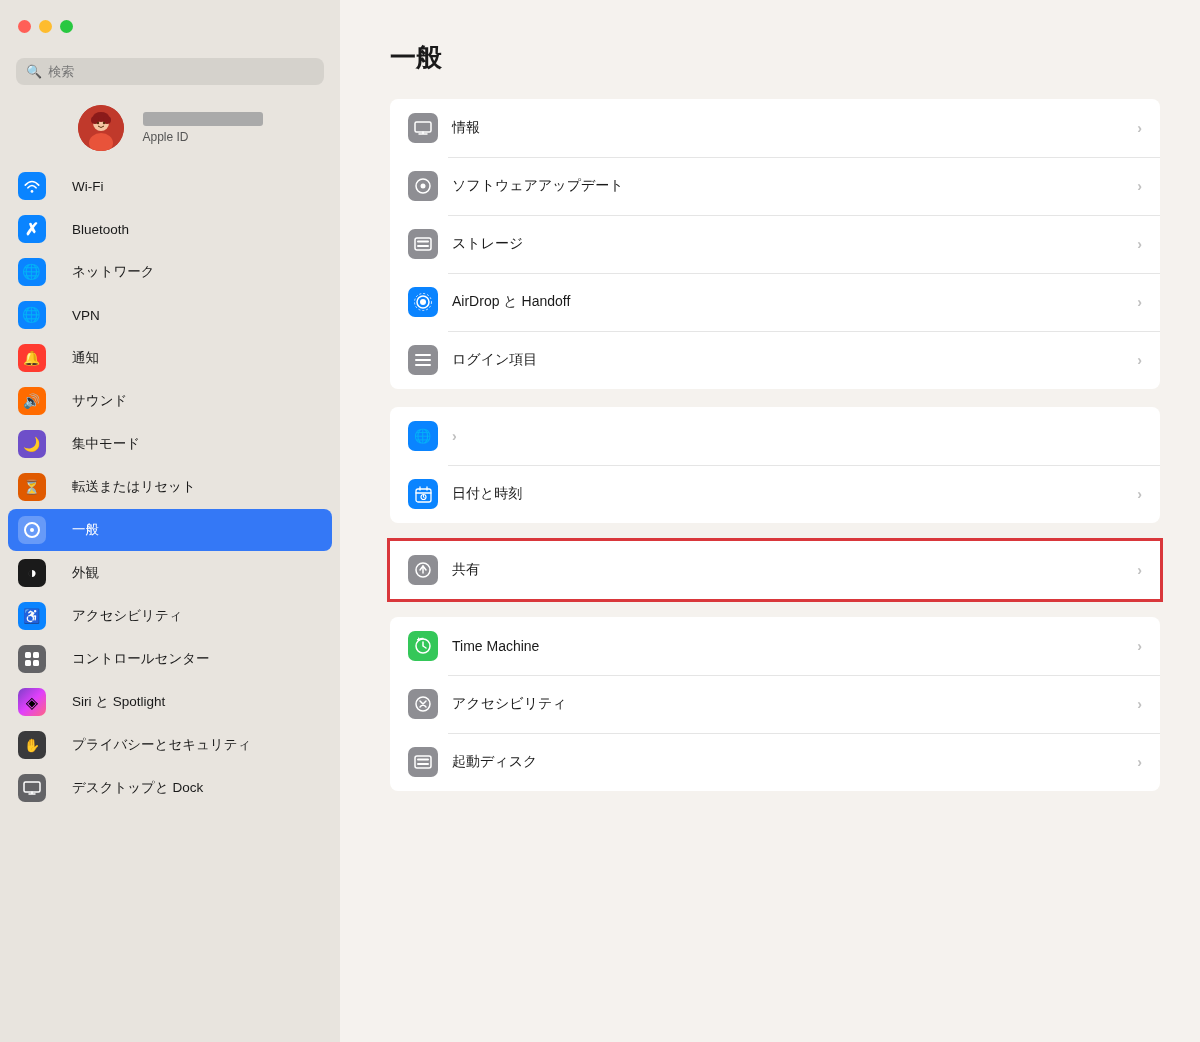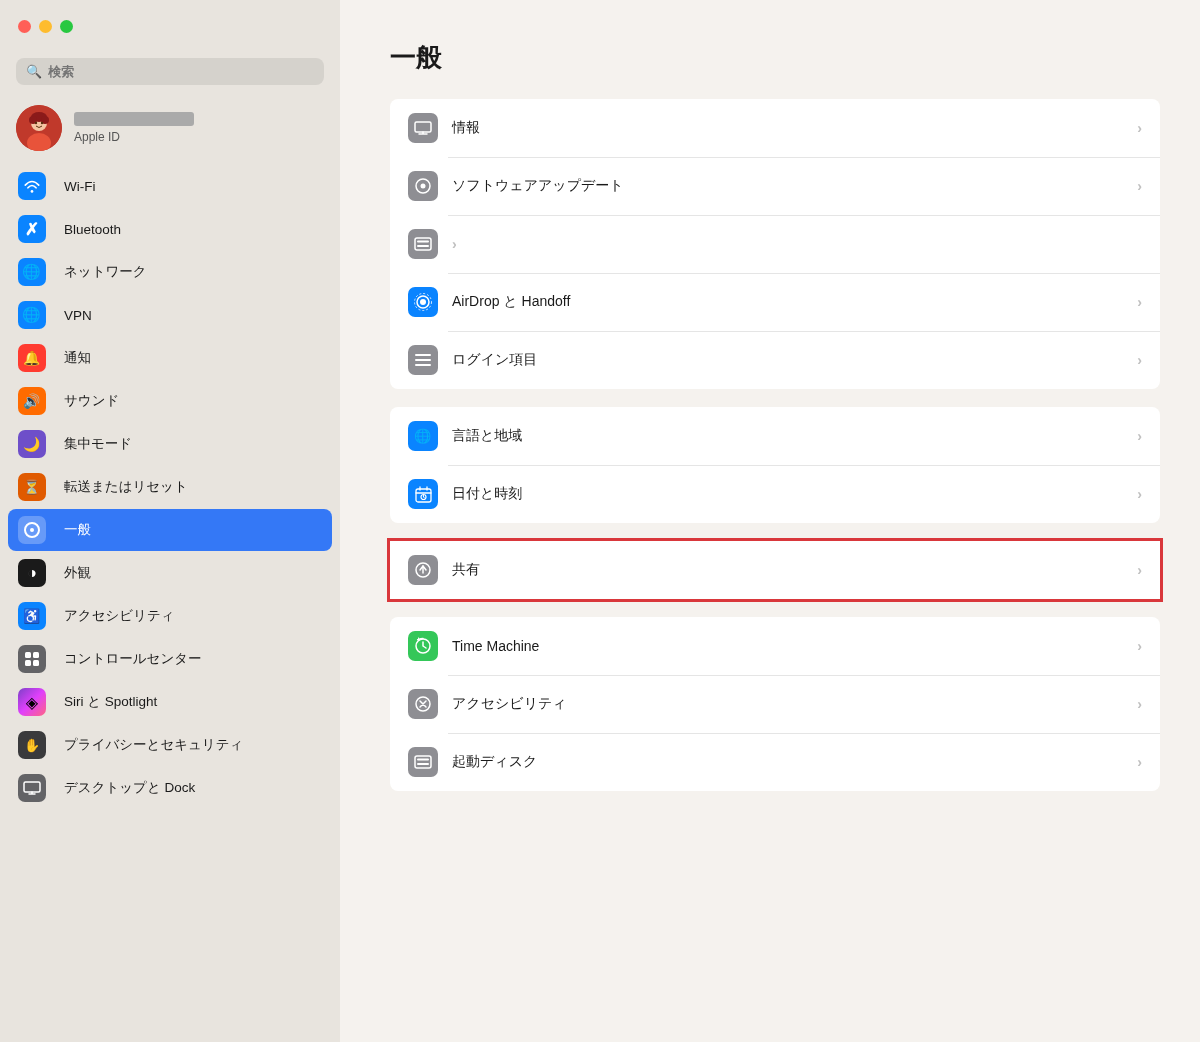--- a/index.html
+++ b/index.html
@@ -51,33 +51,33 @@
       padding: 6px 10px;
       gap: 6px;
     }
     .search-bar input {
       background: transparent;
       border: none;
       outline: none;
       font-size: 13px;
       color: #4d7c0f;
       width: 100%;
-      font-weight: bold;
     }
     .search-icon-svg {
       color: #888;
       font-size: 13px;
     }
 
     .apple-id-section {
       display: flex;
       align-items: center;
       padding: 10px 16px;
-      gap: 12px;
+      gap: 19px;
       margin-bottom: 4px;
+      justify-content: center;
     }
     .apple-id-avatar {
       width: 46px; height: 46px;
       border-radius: 50%;
       background: #c0392b;
       display: flex; align-items: center; justify-content: center;
       font-size: 22px;
       overflow: hidden;
       flex-shrink: 0;
     }
@@ -106,21 +106,21 @@
     .sidebar-scroll::-webkit-scrollbar { width: 6px; }
     .sidebar-scroll::-webkit-scrollbar-track { background: transparent; }
     .sidebar-scroll::-webkit-scrollbar-thumb { background: #bbb; border-radius: 3px; }
 
     .sidebar-item {
       display: flex;
       align-items: center;
       padding: 7px 10px;
       border-radius: 8px;
       cursor: pointer;
-      gap: 18px;
+      gap: 26px;
       margin-bottom: 1px;
     }
     .sidebar-item.active {
       background: #3478f6;
       color: white;
     }
     .sidebar-item.active .item-label {
       color: white;
     }
     .item-icon {
@@ -387,20 +387,21 @@
     </div>
 
     <div class="settings-row">
       <div class="row-icon gray">
         <svg width="18" height="14" viewBox="0 0 18 14" fill="none">
           <rect x="1" y="1" width="16" height="12" rx="2" stroke="white" stroke-width="1.5"></rect>
           <rect x="3" y="3.5" width="12" height="2" rx="1" fill="white"></rect>
           <rect x="3" y="8" width="12" height="2" rx="1" fill="white"></rect>
         </svg>
       </div>
+      <span class="row-label">ストレージ</span>
       <span class="chevron">›</span>
     </div>
 
     <div class="settings-row">
       <div class="row-icon blue">
         <svg width="18" height="18" viewBox="0 0 18 18" fill="none">
           <circle cx="9" cy="9" r="3" fill="white"></circle>
           <circle cx="9" cy="9" r="6" stroke="white" stroke-width="1.5" fill="none"></circle>
           <circle cx="9" cy="9" r="8.5" stroke="white" stroke-width="0.8" fill="none" stroke-dasharray="2 2"></circle>
         </svg>
@@ -419,21 +420,20 @@
       </div>
       <span class="row-label">ログイン項目</span>
       <span class="chevron">›</span>
     </div>
   </div>
 
   <div class="settings-group">
 
     <div class="settings-row">
       <div class="row-icon blue" style="font-size:14px;">🌐</div>
-      <span class="row-label">言語と地域</span>
       <span class="chevron">›</span>
     </div>
 
     <div class="settings-row">
       <div class="row-icon blue">
         <svg width="17" height="17" viewBox="0 0 17 17" fill="none">
           <rect x="1" y="3" width="15" height="13" rx="2" stroke="white" stroke-width="1.3" fill="none"></rect>
           <path d="M5 1v3M12 1v3M1 7h15" stroke="white" stroke-width="1.3" stroke-linecap="round"></path>
           <circle cx="8.5" cy="11" r="2.5" stroke="white" stroke-width="1.2" fill="none"></circle>
           <path d="M8.5 9.5v1.5l1 1" stroke="white" stroke-width="1" stroke-linecap="round"></path>

